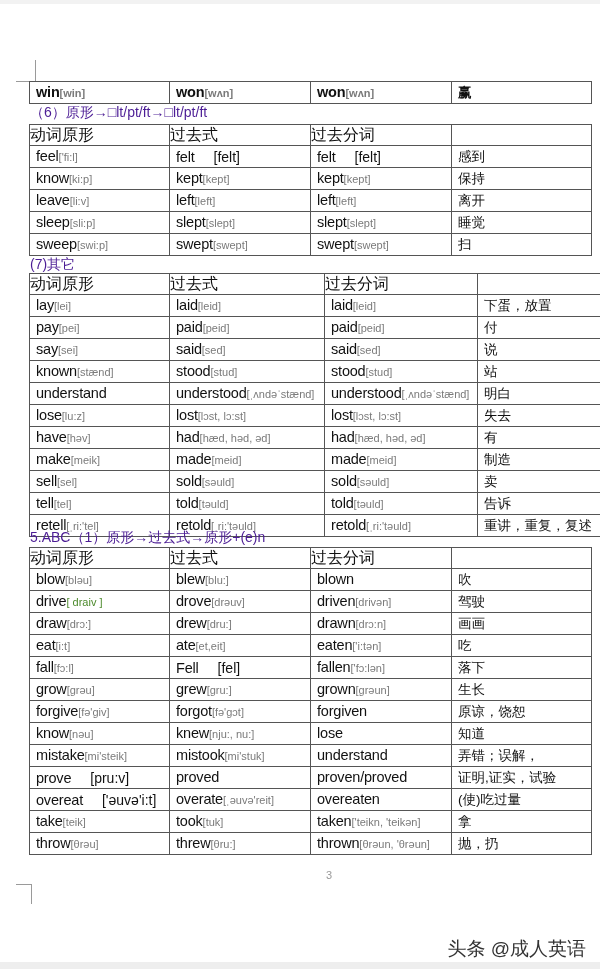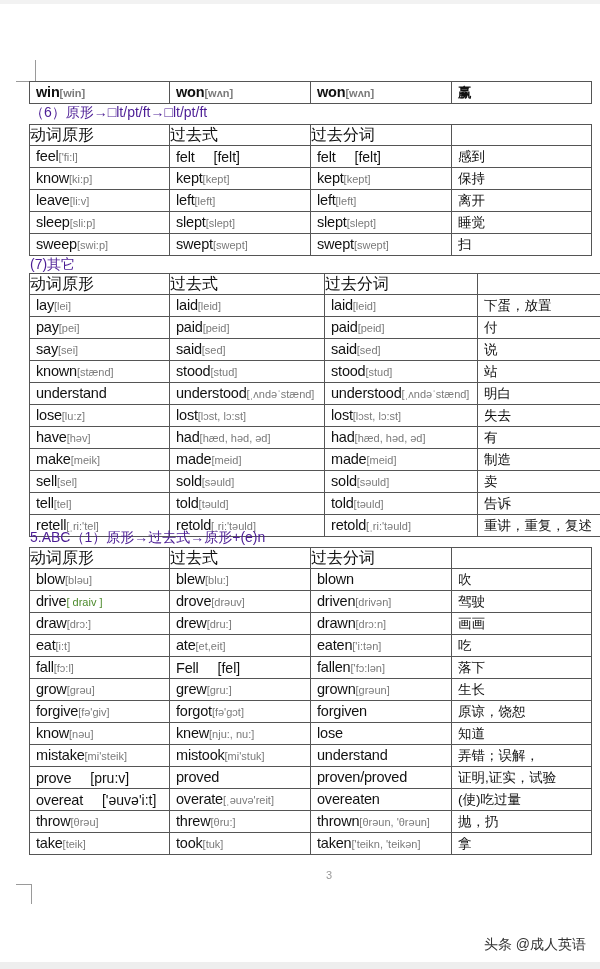--- a/index.html
+++ b/index.html
@@ -27,21 +27,21 @@
     .p { font-size: 11px; color: #7a7a7a; }
     .p.green { color: #4c8a2c; }
     .p.dark { font-size: 14px; color: #111; padding-left: 19px; }
     .cn { font-size: 13.5px; }
 
     .section-title {
       position: absolute; font-size: 14px; color: #4c1d95; white-space: nowrap;
     }
     .page-num { position: absolute; left: 326px; top: 869px; font-size: 11px; color: #999; }
     .watermark {
-      position: absolute; right: 14px; top: 936px; font-size: 14px; color: #333;
+      position: absolute; right: 14px; top: 936px; font-size: 19px; color: #333;
       white-space: nowrap;
     }
   </style>
 </head>
 <body>
 
 <div class="topbar"></div>
 
 <div class="crop-mark-v" style="left:35px; top:60px; height:22px;"></div>
 <div class="crop-mark-h" style="left:16px; top:81px; width:14px;"></div>
@@ -278,29 +278,29 @@
         <td><span class="w">proven/proved</span><span class="p"></span></td>
         <td><span class="cn">证明,证实，试验</span></td>
       </tr>
       <tr>
         <td><span class="w">overeat</span><span class="p dark">['əuvə'i:t]</span></td>
         <td><span class="w">overate</span><span class="p">[ˌəuvə'reit]</span></td>
         <td><span class="w">overeaten</span><span class="p"></span></td>
         <td><span class="cn">(使)吃过量</span></td>
       </tr>
       <tr>
+        <td><span class="w">take</span><span class="p">[teik]</span></td>
+        <td><span class="w">took</span><span class="p">[tuk]</span></td>
+        <td><span class="w">taken</span><span class="p">['teikn, 'teikən]</span></td>
+        <td><span class="cn">拿</span></td>
+      </tr>
+      <tr>
         <td><span class="w">throw</span><span class="p">[θrəu]</span></td>
         <td><span class="w">threw</span><span class="p">[θru:]</span></td>
         <td><span class="w">thrown</span><span class="p">[θrəun, 'θrəun]</span></td>
         <td><span class="cn">抛，扔</span></td>
       </tr>
-      <tr>
-        <td><span class="w">take</span><span class="p">[teik]</span></td>
-        <td><span class="w">took</span><span class="p">[tuk]</span></td>
-        <td><span class="w">taken</span><span class="p">['teikn, 'teikən]</span></td>
-        <td><span class="cn">拿</span></td>
-      </tr>
     </tbody>
 </table>
 
 <div class="page-num">3</div>
 <div class="watermark">头条 @成人英语</div>
 <div class="bottombar"></div>
 
 </body></html>

